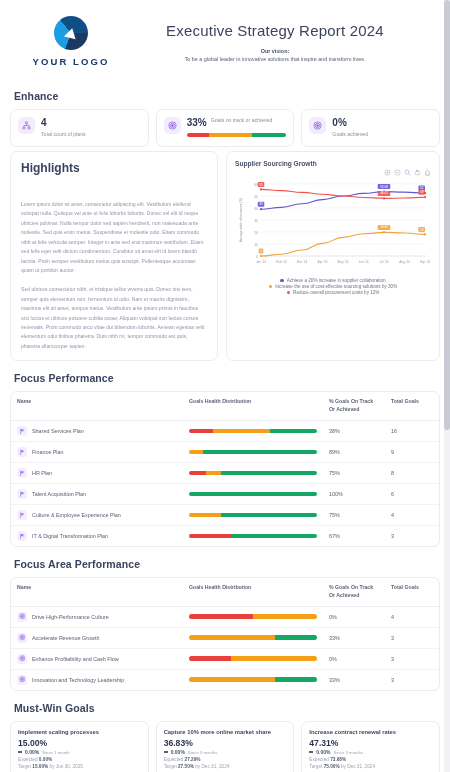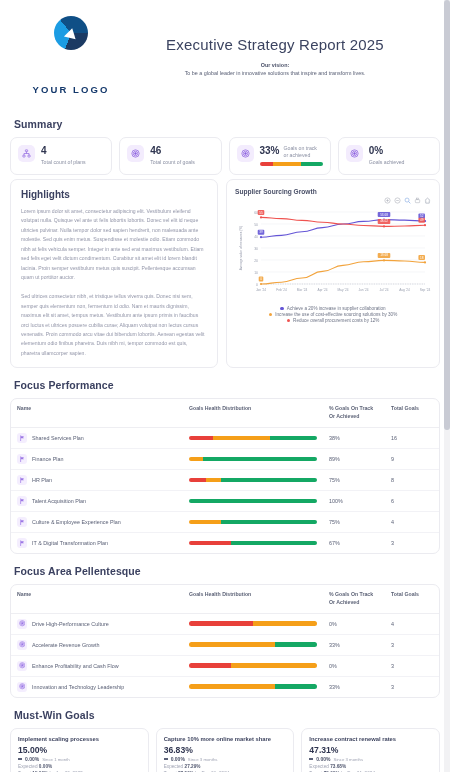--- a/index.html
+++ b/index.html
@@ -9,21 +9,21 @@
     background: #ffffff;
     color: #3d4258;
     overflow: hidden;
   }
   .page { width: 450px; height: 772px; position: relative; background: #fff; padding: 0 10px; overflow: hidden; }
   .scrollbar { position: absolute; right: 0; top: 0; width: 6px; height: 772px; background: #f2f2f4; }
   .scrollbar .thumb { position: absolute; top: 0; left: 0; width: 6px; height: 430px; background: #c9cbd4; border-radius: 3px; }
 
   
   .header { display: flex; align-items: center; padding: 16px 0 12px 0; }
-  .logo-block { width: 122px; display: flex; flex-direction: column; align-items: center; gap: 28px; }
+  .logo-block { width: 122px; display: flex; flex-direction: column; align-items: center; }
   .logo-mark { width: 34px; height: 34px; position: relative; border-radius: 50%;
      background: conic-gradient(from 200deg, #1b9ce3 0deg 120deg, #0f4f86 120deg 250deg, #1b3a63 250deg 360deg);
      overflow: hidden; }
   .logo-mark:after { content: ""; position: absolute; left: 11px; top: 12px; width: 0; height: 0;
      border-left: 6px solid transparent; border-right: 6px solid transparent; border-bottom: 10px solid #fff;
      transform: rotate(14deg); }
   .logo-text { margin-top: 6px; font-size: 9.5px; font-weight: 700; letter-spacing: 2.1px; color: #14386b; }
   .title-block { flex: 1; text-align: center; padding-right: 22px; }
   .report-title { font-size: 15px; font-weight: 400; color: #3b4360; letter-spacing: .2px; }
   .vision-label { margin-top: 9px; font-size: 5.4px; font-weight: 700; color: #4a5068; }
@@ -43,21 +43,21 @@
   .sum-top { display: flex; align-items: flex-start; gap: 4px; }
   .sum-value { font-size: 10px; font-weight: 700; color: #2f3550; line-height: 1.15; }
   .sum-label { font-size: 5.2px; color: #8b90a3; line-height: 1.35; margin-top: 2px; }
   .sum-label-inline { font-size: 5.2px; color: #8b90a3; line-height: 1.25; flex: 1; }
   .minibar { display: flex; height: 4px; border-radius: 2px; overflow: hidden; margin-top: 4px; width: 100%; }
   .minibar i { display: block; height: 100%; }
 
   
   .two-col { display: flex; gap: 8px; margin-top: 4px; }
   .hl-card { width: 212px; border: 1px solid #ebebf0; border-radius: 7px; background: #fff; padding: 9px 10px; }
-  .hl-title { font-size: 10px; font-weight: 700; color: #3b4160; margin-bottom: 7px; }
+  .hl-title { font-size: 12px; font-weight: 700; color: #3b4160; margin-bottom: 25px; }
   .hl-para { font-size: 5.1px; line-height: 1.85; color: #9295a8; text-align: left; }
   .hl-para + .hl-para { margin-top: 10px; }
 
   .chart-card { flex: 1; border: 1px solid #ebebf0; border-radius: 7px; background: #fff; padding: 8px 8px 6px 8px; position: relative; }
   .chart-title { font-size: 6.6px; font-weight: 600; color: #4a5068; }
   .chart-tools { position: absolute; right: 8px; top: 17px; display: flex; gap: 3px; align-items: center; }
   .chart-tools span { width: 7px; height: 7px; display: flex; align-items: center; justify-content: center; opacity: .55; }
   .chart-plot { margin-top: 9px; position: relative; }
   .chart-legend { margin-top: 2px; display: flex; flex-direction: column; align-items: center; gap: 1px; }
   .lg-item { display: flex; align-items: center; gap: 3px; font-size: 4.6px; color: #6e7486; }
@@ -102,53 +102,40 @@
 <body>
 
 <div class="page">
 
   <div class="header">
     <div class="logo-block">
       <div class="logo-mark"></div>
       <div class="logo-text">YOUR LOGO</div>
     </div>
     <div class="title-block">
-      <div class="report-title">Executive Strategy Report 2025</div>
+      <div class="report-title">Executive Strategy Report 2024</div>
       <div class="vision-label">Our vision:</div>
       <div class="vision-text">To be a global leader in innovative solutions that inspire and transform lives.</div>
     </div>
   </div>
 
-  <div class="section-title">Summary</div>
+  <div class="section-title">Enhance</div>
   <div class="summary-row" id="summary-row">
       <div class="sum-card">
         <div class="sum-icon">
           <svg width="9" height="9" viewBox="0 0 16 16">
             <rect x="6" y="1.5" width="4" height="3.2" rx="0.6" fill="none" stroke="#8d63e0" stroke-width="1.2"></rect>
             <rect x="1.5" y="11" width="4" height="3.2" rx="0.6" fill="none" stroke="#8d63e0" stroke-width="1.2"></rect>
             <rect x="10.5" y="11" width="4" height="3.2" rx="0.6" fill="none" stroke="#8d63e0" stroke-width="1.2"></rect>
             <path d="M8 4.7 V8 M3.5 11 V8 H12.5 V11" fill="none" stroke="#8d63e0" stroke-width="1.2"></path>
           </svg>
         </div>
         <div class="sum-body">
           <div class="sum-value">4</div>
           <div class="sum-label">Total count of plans</div>
-        </div>
-      </div>
-      <div class="sum-card">
-        <div class="sum-icon">
-          <svg width="9" height="9" viewBox="0 0 16 16">
-            <circle cx="8" cy="8" r="6.5" fill="none" stroke="#8d63e0" stroke-width="1.3"></circle>
-            <circle cx="8" cy="8" r="4" fill="none" stroke="#8d63e0" stroke-width="1.3"></circle>
-            <circle cx="8" cy="8" r="1.6" fill="#8d63e0" stroke="#8d63e0" stroke-width="1.3"></circle>
-          </svg>
-        </div>
-        <div class="sum-body">
-          <div class="sum-value">46</div>
-          <div class="sum-label">Total count of goals</div>
         </div>
       </div>
       <div class="sum-card">
         <div class="sum-icon">
           <svg width="9" height="9" viewBox="0 0 16 16">
             <circle cx="8" cy="8" r="6.5" fill="none" stroke="#8d63e0" stroke-width="1.3"></circle>
             <circle cx="8" cy="8" r="4" fill="none" stroke="#8d63e0" stroke-width="1.3"></circle>
             <circle cx="8" cy="8" r="1.6" fill="#8d63e0" stroke="#8d63e0" stroke-width="1.3"></circle>
           </svg>
         </div>
@@ -432,21 +419,21 @@
                 <i style="background: rgb(20, 168, 100); width: 67%;"></i>
               </div>
             </td>
             <td class="col-pct">67%</td>
             <td class="col-total">3</td>
           </tr>
         </tbody>
     </table>
   </div>
 
-  <div class="section-title">Focus Area Pellentesque</div>
+  <div class="section-title">Focus Area Performance</div>
   <div class="tbl-card">
     <table class="perf">
       <thead>
           <tr id="focus-head">
             <th>Name</th>
             <th class="col-health">Goals Health Distribution</th>
             <th class="col-pct">% Goals On Track Or Achieved</th>
             <th class="col-total">Total Goals</th>
           </tr>
         </thead>

